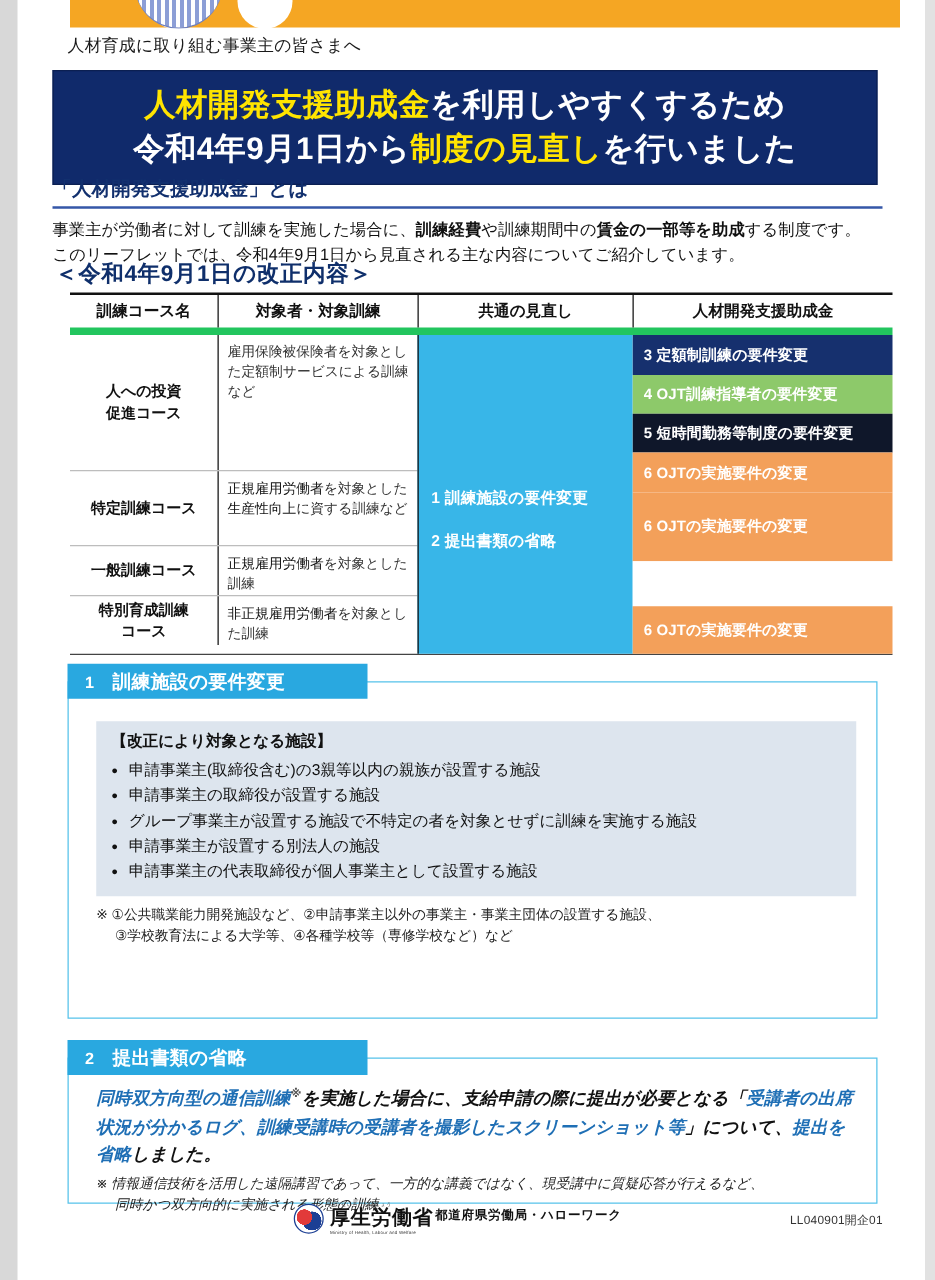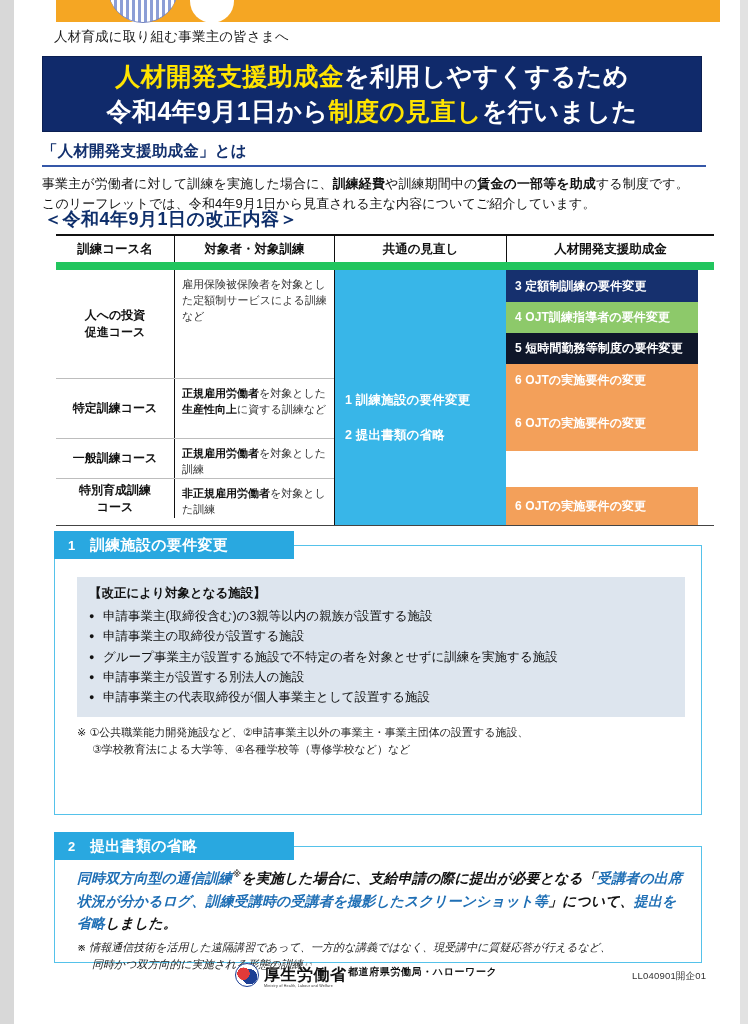--- a/index.html
+++ b/index.html
@@ -66,21 +66,21 @@
     left: 54px; top: 28px;
     font-size: 13.5px;
     color: #1a1a1a;
     letter-spacing: .2px;
   }
 
   
   .headline {
     position: absolute;
     left: 42px; top: 56px;
-    width: 660px; height: 76px;
+    width: 660px; height: 92px;
     background: #102a6b;
     border: 1px solid #0b1f52;
     display: flex;
     flex-direction: column;
     align-items: center;
     justify-content: center;
     box-sizing: border-box;
   }
   .headline .hl {
     color: #ffffff;
@@ -127,21 +127,21 @@
 
   
   .tbl {
     position: absolute;
     left: 56px; top: 234px;
     width: 658px;
   }
   .tbl-head {
     display: flex;
     border-top: 2px solid #111;
-    border-bottom: 8px solid #22c55e;
+    border-bottom: 6px solid #22c55e;
     height: 26px;
   }
   .tbl-head .th {
     display: flex;
     align-items: center;
     justify-content: center;
     font-size: 12.5px;
     font-weight: bold;
     color: #111;
     box-sizing: border-box;
@@ -182,21 +182,21 @@
   }
   .cell-desc {
     width: 160px;
     border-left: 1px solid #111;
     padding: 7px 6px 6px 7px;
     font-size: 11px;
     color: #333;
     line-height: 1.45;
     box-sizing: border-box;
   }
-  .cell-desc b { color: #111; font-weight: bold; }
+  .cell-desc b { color: #111; font-weight: normal; }
 
   .col-common {
     width: 172px;
     background: #38b6e8;
     border-left: 1px solid #111;
     box-sizing: border-box;
     position: relative;
   }
   .common-inner {
     position: absolute;
@@ -206,21 +206,21 @@
   }
   .common-inner .ci {
     color: #ffffff;
     font-size: 12.5px;
     font-weight: bold;
     letter-spacing: .2px;
     margin-bottom: 18px;
     white-space: nowrap;
   }
   .col-courses {
-    width: 192px;
+    width: 208px;
     box-sizing: border-box;
     display: flex;
     flex-direction: column;
   }
   .cbox {
     display: flex;
     align-items: center;
     color: #ffffff;
     font-size: 12px;
     font-weight: bold;

